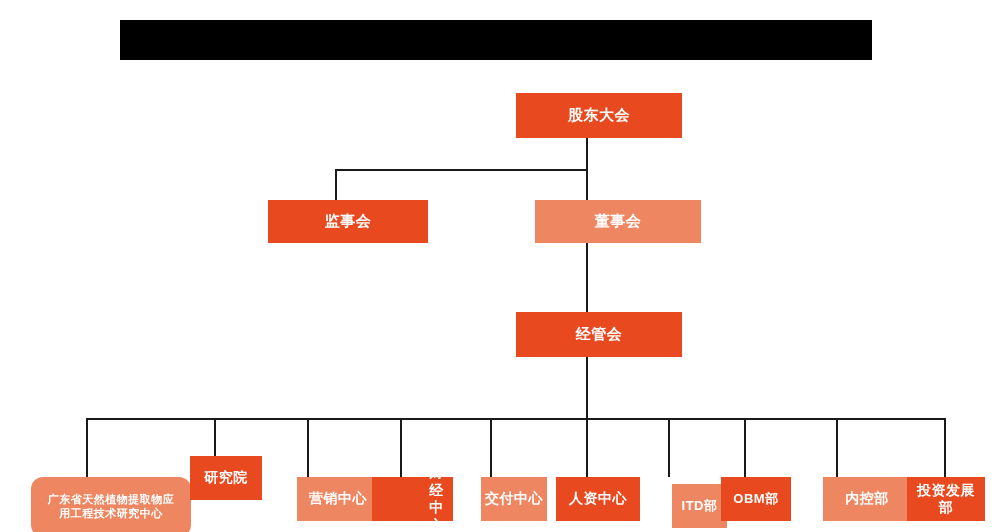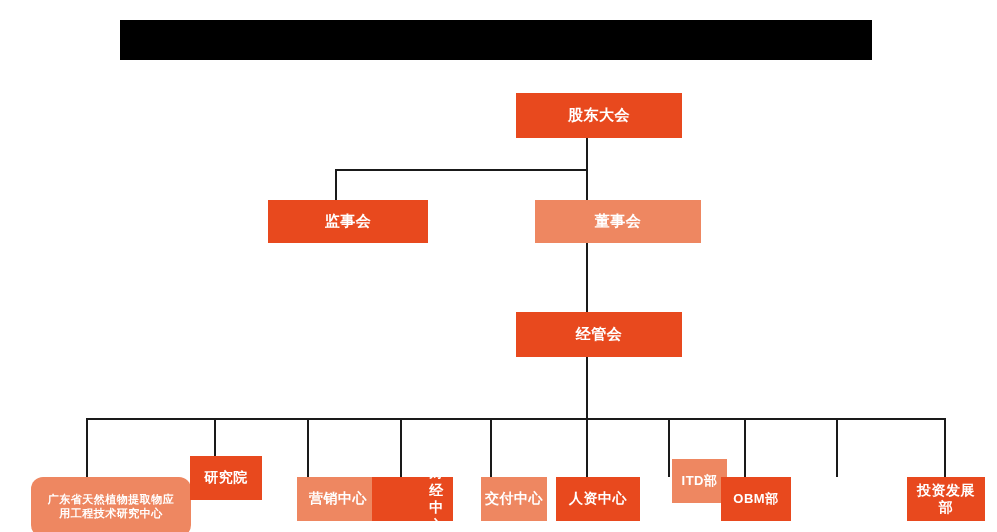--- a/index.html
+++ b/index.html
@@ -115,23 +115,26 @@
   </div>
   <div class="node tone-dark size-md" style="left:360px; top:477px; width:81px; height:44px;padding-left:48px;">
     <span class="node-label">财经中心</span>
   </div>
   <div class="node tone-light size-md" style="left:450px; top:477px; width:66px; height:44px;">
     <span class="node-label">交付中心</span>
   </div>
   <div class="node tone-dark size-md" style="left:544px; top:477px; width:84px; height:44px;">
     <span class="node-label">人资中心</span>
   </div>
-  <div class="node tone-light size-sm" style="left:641px; top:459px; width:55px; height:44px;">
+  <div class="node tone-light size-sm" style="left:641px; top:484px; width:55px; height:44px;">
     <span class="node-label">ITD部</span>
   </div>
   <div class="node tone-dark size-sm" style="left:709px; top:477px; width:70px; height:44px;">
     <span class="node-label">OBM部</span>
+  </div>
+  <div class="node tone-light size-md" style="left:792px; top:477px; width:88px; height:44px;">
+    <span class="node-label">内控部</span>
   </div>
   <div class="node tone-dark size-md" style="left:895px; top:477px; width:78px; height:44px;">
     <span class="node-label">投资发展部</span>
   </div>
 
 </div>
 
 </body></html>

